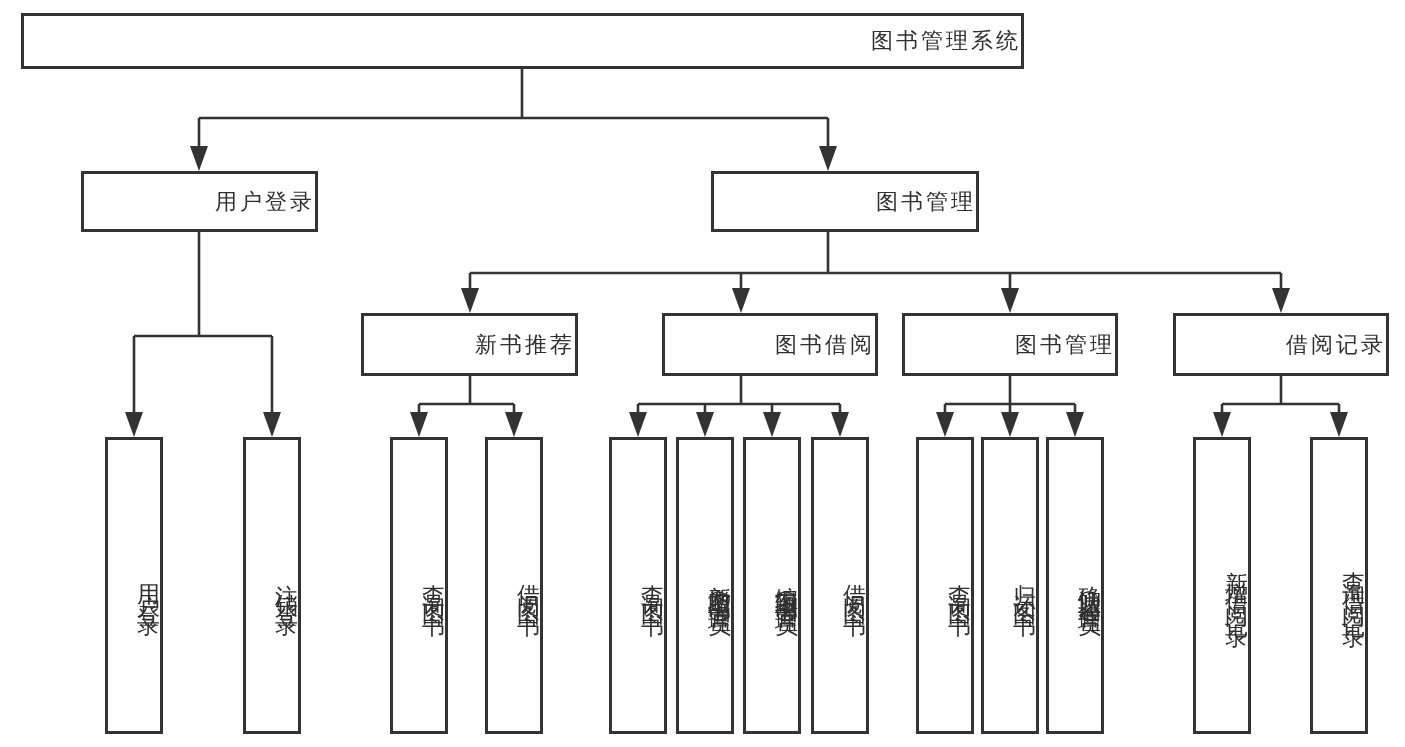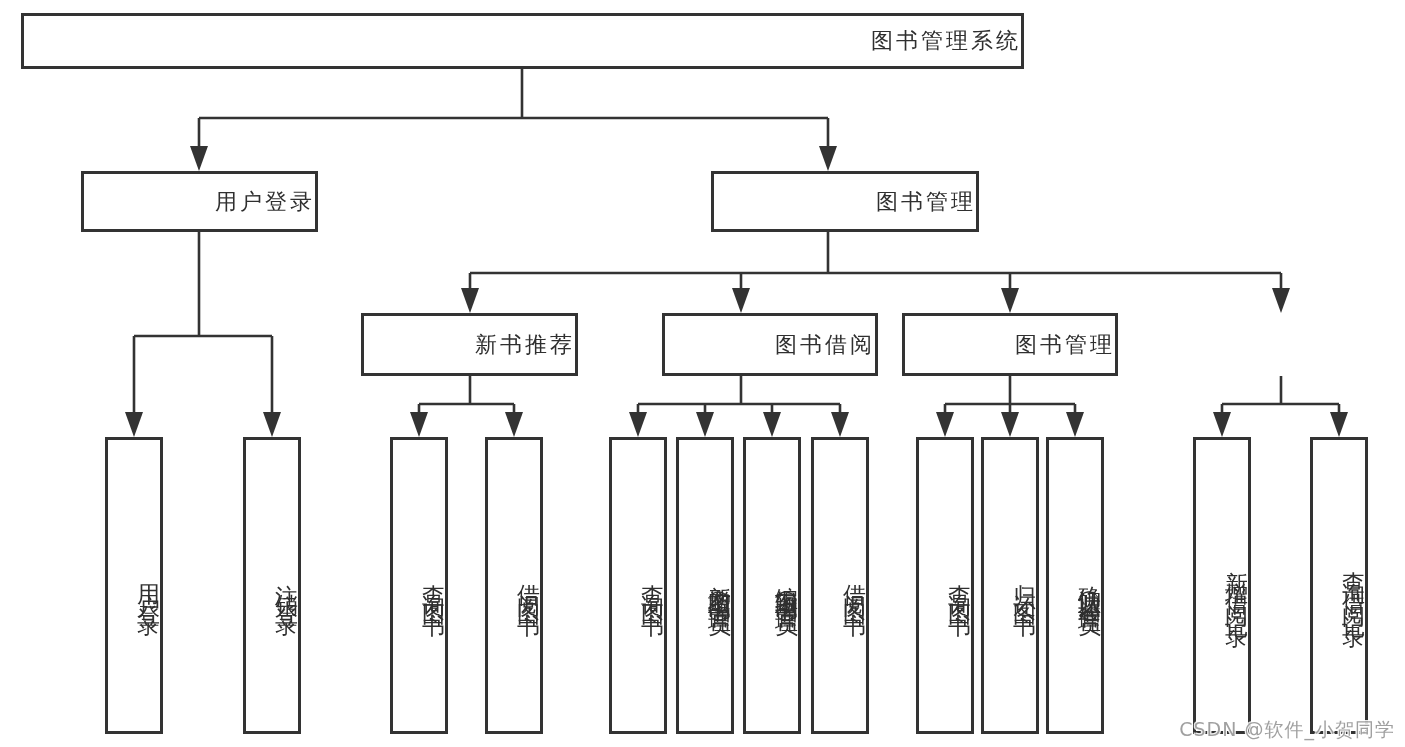--- a/index.html
+++ b/index.html
@@ -106,20 +106,23 @@
 
   <div class="node" style="left:361px;top:313px;width:217px;height:63px;padding-left:46px;">
     <span class="hlabel">新书推荐</span>
   </div>
   <div class="node" style="left:633px;top:313px;width:216px;height:63px;margin-left:29px;">
     <span class="hlabel">图书借阅</span>
   </div>
   <div class="node" style="left:902px;top:313px;width:216px;height:63px;">
     <span class="hlabel">图书管理</span>
   </div>
+  <div class="node" style="left:1173px;top:313px;width:216px;height:63px;">
+    <span class="hlabel">借阅记录</span>
+  </div>
 
   <div class="node leaf" style="left:105px;top:437px;width:58px;height:297px;">
     <span class="vlabel">用户登录</span>
   </div>
   <div class="node leaf" style="left:243px;top:437px;width:58px;height:297px;">
     <span class="vlabel">注销登录</span>
   </div>
 
   <div class="node leaf" style="left:390px;top:437px;width:58px;height:297px;">
     <span class="vlabel">查询图书</span>
@@ -151,15 +154,14 @@
     <span class="vlabel">确认归还（管理员）</span>
   </div>
 
   <div class="node leaf mid" style="left:1193px;top:437px;width:58px;height:297px;">
     <span class="vlabel">新增借阅记录</span>
   </div>
   <div class="node leaf mid" style="left:1310px;top:437px;width:58px;height:297px;">
     <span class="vlabel">查询借阅记录</span>
   </div>
 
-  <div class="watermark">CSDN @软件_小贺同学</div>
 
 </div>
 
 </body></html>

